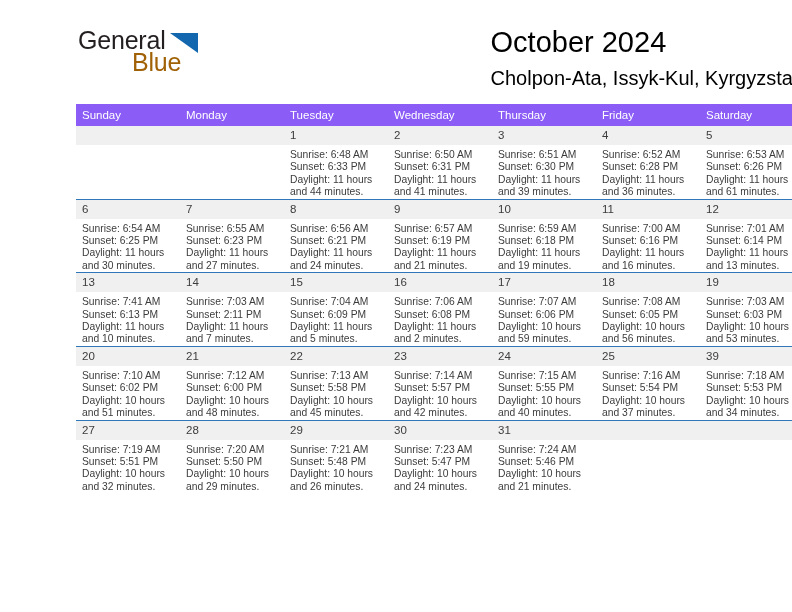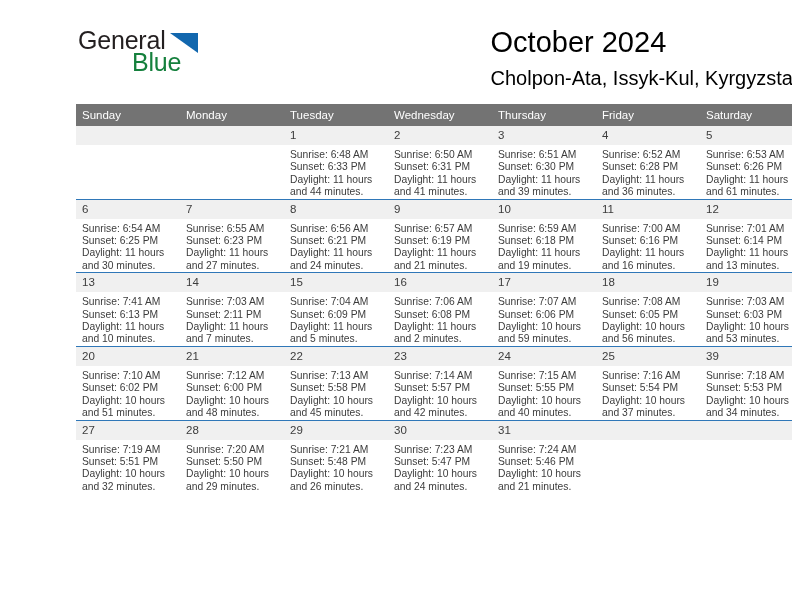--- a/index.html
+++ b/index.html
@@ -45,21 +45,21 @@
     letter-spacing: -0.2px;
     color: #231f20;
     line-height: 1;
   }
   .logo-blue {
     position: absolute;
     left: 56px;
     top: 24px;
     font-size: 25px;
     letter-spacing: -0.2px;
-    color: #15803d;
+    color: #a16207;
     line-height: 1;
   }
   .logo-tri {
     position: absolute;
     left: 94px;
     top: 7px;
     width: 0;
     height: 0;
     border-top: 0 solid transparent;
     border-left: 28px solid transparent;
@@ -88,21 +88,21 @@
   
   .calendar {
     position: absolute;
     left: 32px;
     top: 104px;
     width: 728px;
     border-collapse: collapse;
     table-layout: fixed;
   }
   .calendar th {
-    background: #737373;
+    background: #8b5cf6;
     color: #ffffff;
     font-size: 11.5px;
     font-weight: normal;
     text-align: left;
     padding: 5px 0 5px 6px;
     height: 12px;
     border: none;
   }
   .calendar td {
     vertical-align: top;

